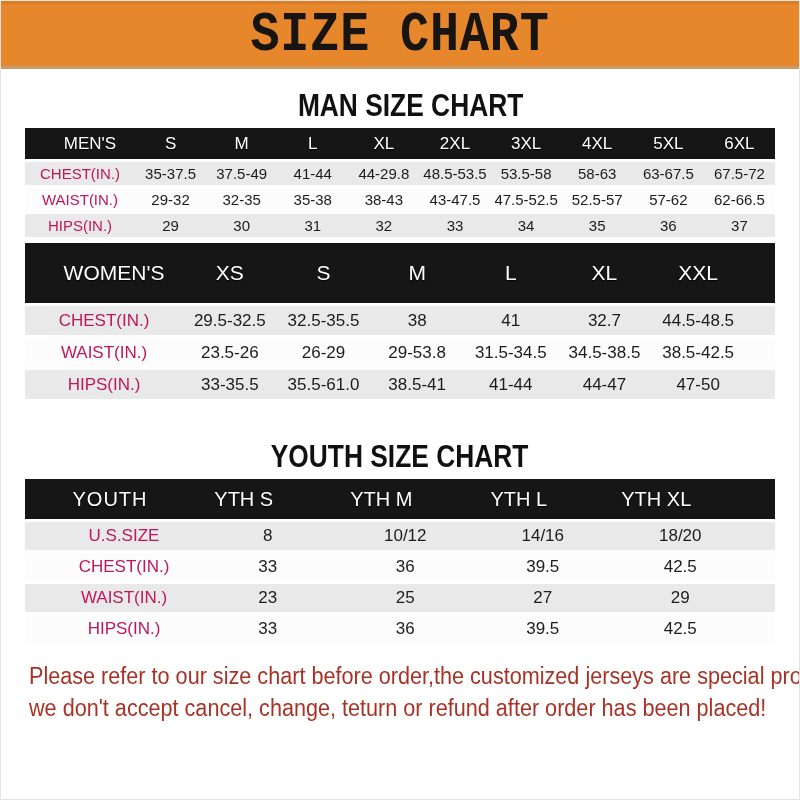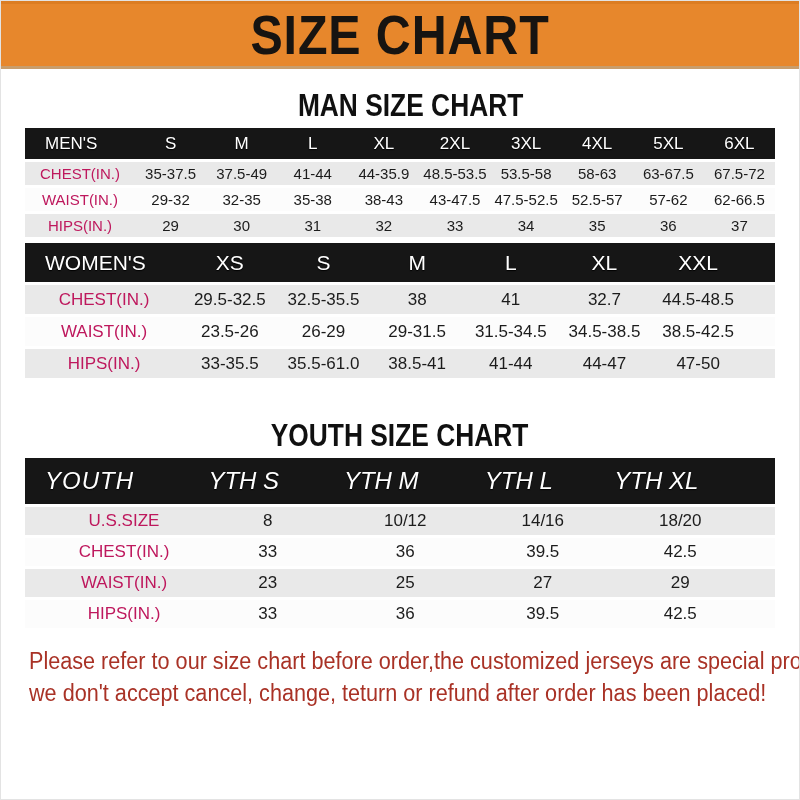--- a/index.html
+++ b/index.html
@@ -2,59 +2,59 @@
 <html><head>
 <meta charset="utf-8">
 <style>
   * { margin:0; padding:0; box-sizing:border-box; }
   html,body { background:#ffffff; }
   body { width:800px; height:800px; font-family:"Liberation Sans", sans-serif; }
   .page { width:800px; height:800px; background:#fff; border:1px solid #e3e3e3; overflow:hidden; }
 
   
   .banner { height:68px; background:#E7872C; border-top:3px solid #DC7D23;
-            border-bottom:3px solid #C99D6B; display:flex; align-items:center; justify-content:center; }
+            border-bottom:3px solid #C99D6B; display:flex; align-items:center; justify-content:center;font-family:Liberation Mono, monospace; }
   .banner-title { font-size:55px; font-weight:bold; color:#171411; letter-spacing:1px;
                   display:inline-block; transform:scaleX(0.88); white-space:nowrap; }
 
   
   .section-heading { text-align:center; line-height:34px; }
   .section-heading > span { display:inline-block; font-weight:bold; font-size:31px; color:#101010;
                             transform:scaleX(0.85); white-space:nowrap; }
   .h-man   { margin-top:20px;padding-left:22px; }
   .h-women { margin-top:22px; }
   .h-youth { margin-top:38px; }
 
   
   table.sizetable { width:750px; margin:0 auto; border-collapse:separate; border-spacing:0 3px;
                     table-layout:fixed; }
   .m-men   { margin-top:13px; }
   .m-women { margin-top:14px; }
   .m-youth { margin-top:16px; }
 
   table.sizetable tr.bar th { background:#161616; color:#ffffff; font-weight:normal;
                               text-shadow:0 1px 1px #000; }
-  table.sizetable th.corner { text-align:left; padding-left:20px; font-weight:bold; }
+  table.sizetable th.corner { text-align:center; padding-left:20px; font-weight:bold; }
   table.sizetable td { text-align:center; color:#1c1c1c; }
   table.sizetable td.rowlabel { color:#be185d; }
   tr.stripe-gray  td { background:#E9E9E9; }
   tr.stripe-white td { background:#FCFCFC; }
 
   
   .men tr.bar th { height:31px; font-size:17px; }
   .men th.corner { font-size:23px; }
   .men td { height:23px; font-size:15px; }
 
   
-  .women tr.bar th { height:39px; font-size:21px; }
+  .women tr.bar th { height:60px; font-size:21px; }
   .women th.corner { font-size:26px; }
   .women td { height:29px; font-size:17px; }
 
   
-  .youth tr.bar th { height:46px; font-size:24px;font-style:italic; }
+  .youth tr.bar th { height:40px; font-size:20px; }
   .youth th.corner { font-size:26px; letter-spacing:1px; }
   .youth td { height:28px; font-size:17px;padding-left:48px; }
 
   
   .footer { margin-top:14px; padding-left:28px; color:#A93226; }
   .footer .line { font-size:23px; line-height:32px; display:inline-block;
                   transform:scaleX(0.94); transform-origin:left center; white-space:nowrap; }
 </style>
 </head>
 <body>
@@ -94,21 +94,21 @@
           <th>5XL</th>
           <th>6XL</th>
         </tr>
       </thead>
       <tbody>
         <tr class="stripe-gray">
           <td class="rowlabel">CHEST(IN.)</td>
           <td>35-37.5</td>
           <td>37.5-49</td>
           <td>41-44</td>
-          <td>44-35.9</td>
+          <td>44-29.8</td>
           <td>48.5-53.5</td>
           <td>53.5-58</td>
           <td>58-63</td>
           <td>63-67.5</td>
           <td>67.5-72</td>
         </tr>
         <tr class="stripe-white">
           <td class="rowlabel">WAIST(IN.)</td>
           <td>29-32</td>
           <td>32-35</td>
@@ -166,21 +166,21 @@
           <td>38</td>
           <td>41</td>
           <td>32.7</td>
           <td>44.5-48.5</td>
           <td></td>
         </tr>
         <tr class="stripe-white">
           <td class="rowlabel">WAIST(IN.)</td>
           <td>23.5-26</td>
           <td>26-29</td>
-          <td>29-31.5</td>
+          <td>29-53.8</td>
           <td>31.5-34.5</td>
           <td>34.5-38.5</td>
           <td>38.5-42.5</td>
           <td></td>
         </tr>
         <tr class="stripe-gray">
           <td class="rowlabel">HIPS(IN.)</td>
           <td>33-35.5</td>
           <td>35.5-61.0</td>
           <td>38.5-41</td>

